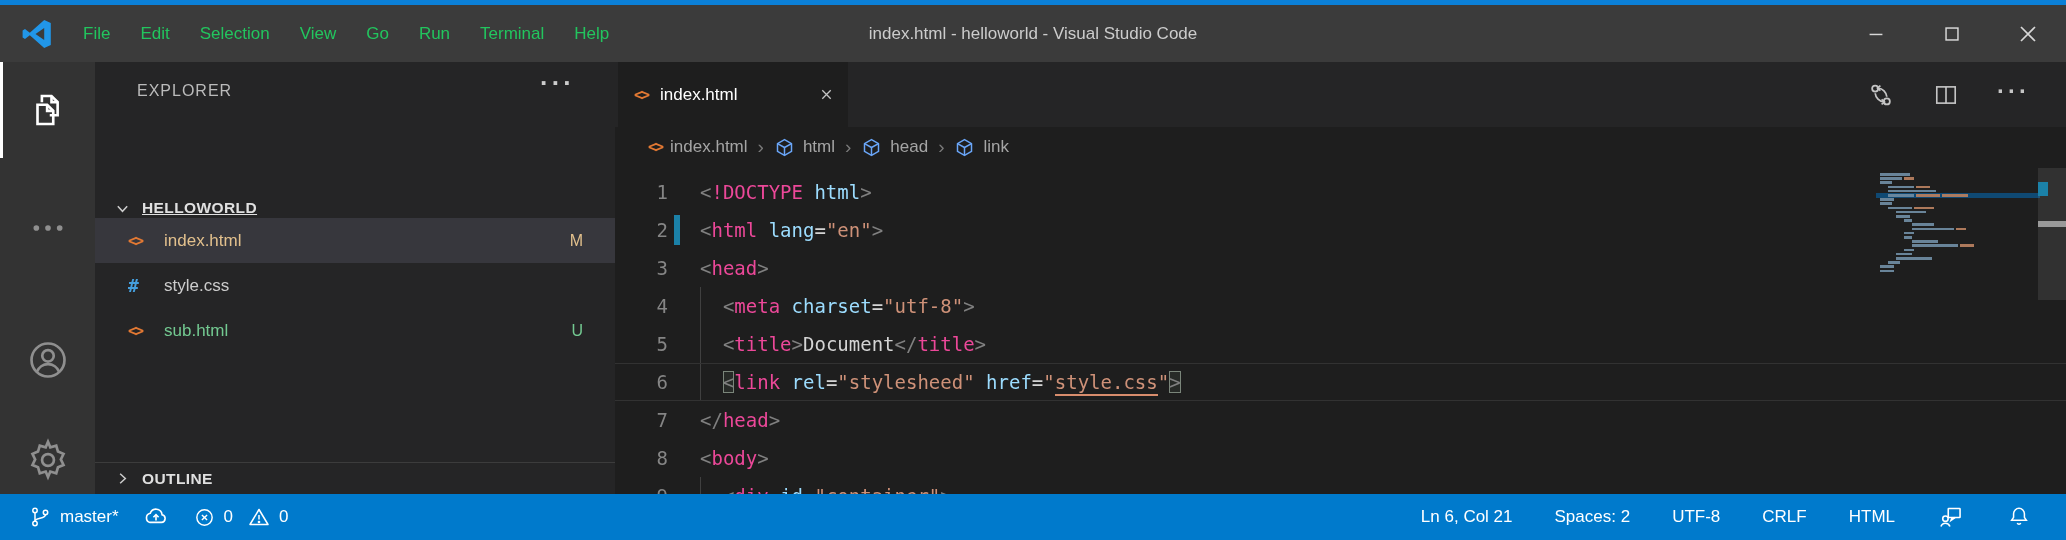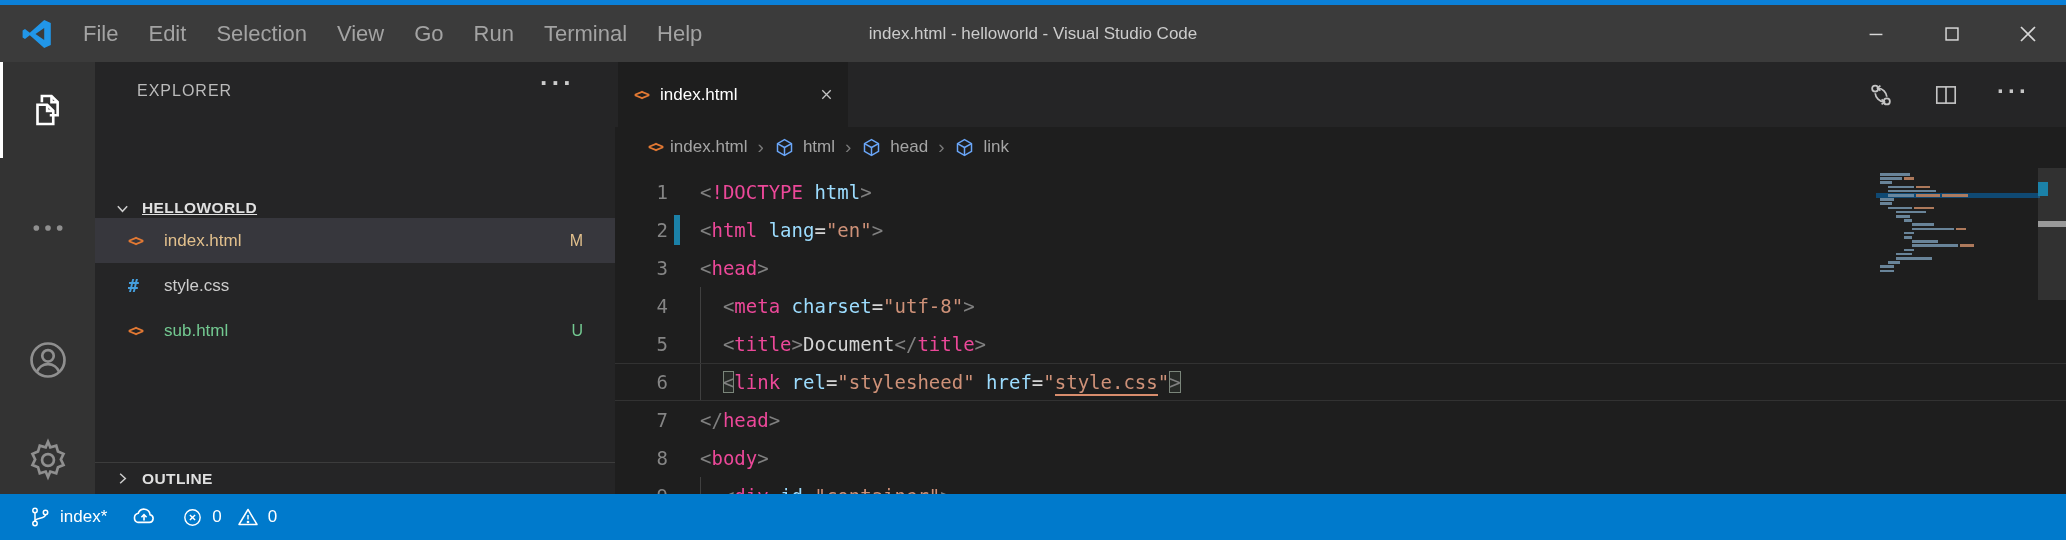--- a/index.html
+++ b/index.html
@@ -9,21 +9,21 @@
     background:#1e1e1e; font-family:"Liberation Sans", sans-serif;
     -webkit-font-smoothing:antialiased; user-select:none;
   }
   
   .top-border { position:absolute; left:0; top:0; width:100%; height:5px; background:#0b80d8; }
   
   .titlebar { position:absolute; left:0; top:5px; width:100%; height:57px; background:#3b3b3b;
     display:flex; align-items:center; }
   .vscode-logo { width:30px; height:30px; margin-left:22px; flex:0 0 auto; }
   .menu-bar { display:flex; align-items:center; margin-left:16px; z-index:2; }
-  .menu-item { color:#a3a3a3; font-size:22px; padding:7px 15px; border-radius:4px; cursor:default; }
+  .menu-item { color:#22c55e; font-size:17px; padding:7px 15px; border-radius:4px; cursor:default; }
   .win-title { position:absolute; left:0; right:0; text-align:center; color:#cccccc; font-size:17px; pointer-events:none; }
   .win-controls { position:absolute; right:0; top:0; height:57px; display:flex; }
   .win-btn { width:76px; height:57px; display:flex; align-items:center; justify-content:center; color:#d8d8d8; }
   
   .main { position:absolute; left:0; top:62px; width:100%; height:432px; }
   
   .activity-bar { position:absolute; left:0; top:0; width:95px; height:100%; background:#333333; }
   .act-item { position:absolute; left:0; width:95px; height:96px; display:flex; align-items:center; justify-content:center; color:#8f8f8f; }
   .act-item.active { color:#ffffff; }
   .act-item.active::before { content:""; position:absolute; left:0; top:0; width:3px; height:96px; background:#ffffff; }
@@ -367,21 +367,21 @@
   <div class="statusbar">
     <div class="sb-left">
       <div class="sb-item">
         <svg class="ic" width="24" height="24" viewBox="0 0 24 24" fill="none" stroke="#fff" stroke-width="1.5">
           <circle cx="7" cy="5.5" r="2.2"></circle>
             <circle cx="7" cy="18.5" r="2.2"></circle>
             <circle cx="17.5" cy="7.5" r="2.2"></circle>
           <path d="M7 7.7 V16.3"></path>
             <path d="M17.5 9.7 C17.5 14 7 12.5 7 16.3"></path>
         </svg>
-        <span>index*</span>
+        <span>master*</span>
       </div>
       <div class="sb-item">
         <svg class="ic" width="26" height="26" viewBox="0 0 24 24" fill="none" stroke="#fff" stroke-width="1.5">
           <path d="M6.5 17 H17 a3.6 3.6 0 0 0 .6-7.1 A5.6 5.6 0 0 0 6.7 8.6 A4.3 4.3 0 0 0 6.5 17 Z"></path>
           <path d="M12 15.2 V10"></path>
             <path d="M9.6 12.2 L12 9.8 L14.4 12.2"></path>
         </svg>
       </div>
       <div class="sb-item">
         <svg class="ic" width="23" height="23" viewBox="0 0 24 24" fill="none" stroke="#fff" stroke-width="1.5">
@@ -390,14 +390,35 @@
         </svg>
         <span>0</span>
         <svg class="ic" style="margin-left:6px" width="24" height="24" viewBox="0 0 24 24" fill="none" stroke="#fff" stroke-width="1.5">
           <path d="M12 4.5 L21 19.5 H3 Z" stroke-linejoin="round"></path>
             <path d="M12 10 V14.5"></path>
             <circle cx="12" cy="17" r="0.6" fill="#fff"></circle>
         </svg>
         <span>0</span>
       </div>
     </div>
+    <div class="sb-right">
+      <span class="sb-item">Ln 6, Col 21</span>
+      <span class="sb-item">Spaces: 2</span>
+      <span class="sb-item">UTF-8</span>
+      <span class="sb-item">CRLF</span>
+      <span class="sb-item">HTML</span>
+      <span class="sb-item">
+        <svg class="ic" width="27" height="27" viewBox="0 0 24 24" fill="none" stroke="#fff" stroke-width="1.4">
+          <rect x="10" y="4" width="10.5" height="8" rx="0.5"></rect>
+          <path d="M13.5 12 L12.5 14.5 L16 12"></path>
+          <circle cx="7.5" cy="13" r="2.4"></circle>
+          <path d="M3.5 20 a4.2 4.2 0 0 1 8 0"></path>
+        </svg>
+      </span>
+      <span class="sb-item">
+        <svg class="ic" width="26" height="26" viewBox="0 0 24 24" fill="none" stroke="#fff" stroke-width="1.4">
+          <path d="M12 4 a5 5 0 0 1 5 5 v3.3 l1.8 2.7 H5.2 L7 12.3 V9 a5 5 0 0 1 5-5 Z"></path>
+          <path d="M10.4 17.5 a1.7 1.7 0 0 0 3.2 0"></path>
+        </svg>
+      </span>
+    </div>
   </div>
 </div>
 
 </body></html>

